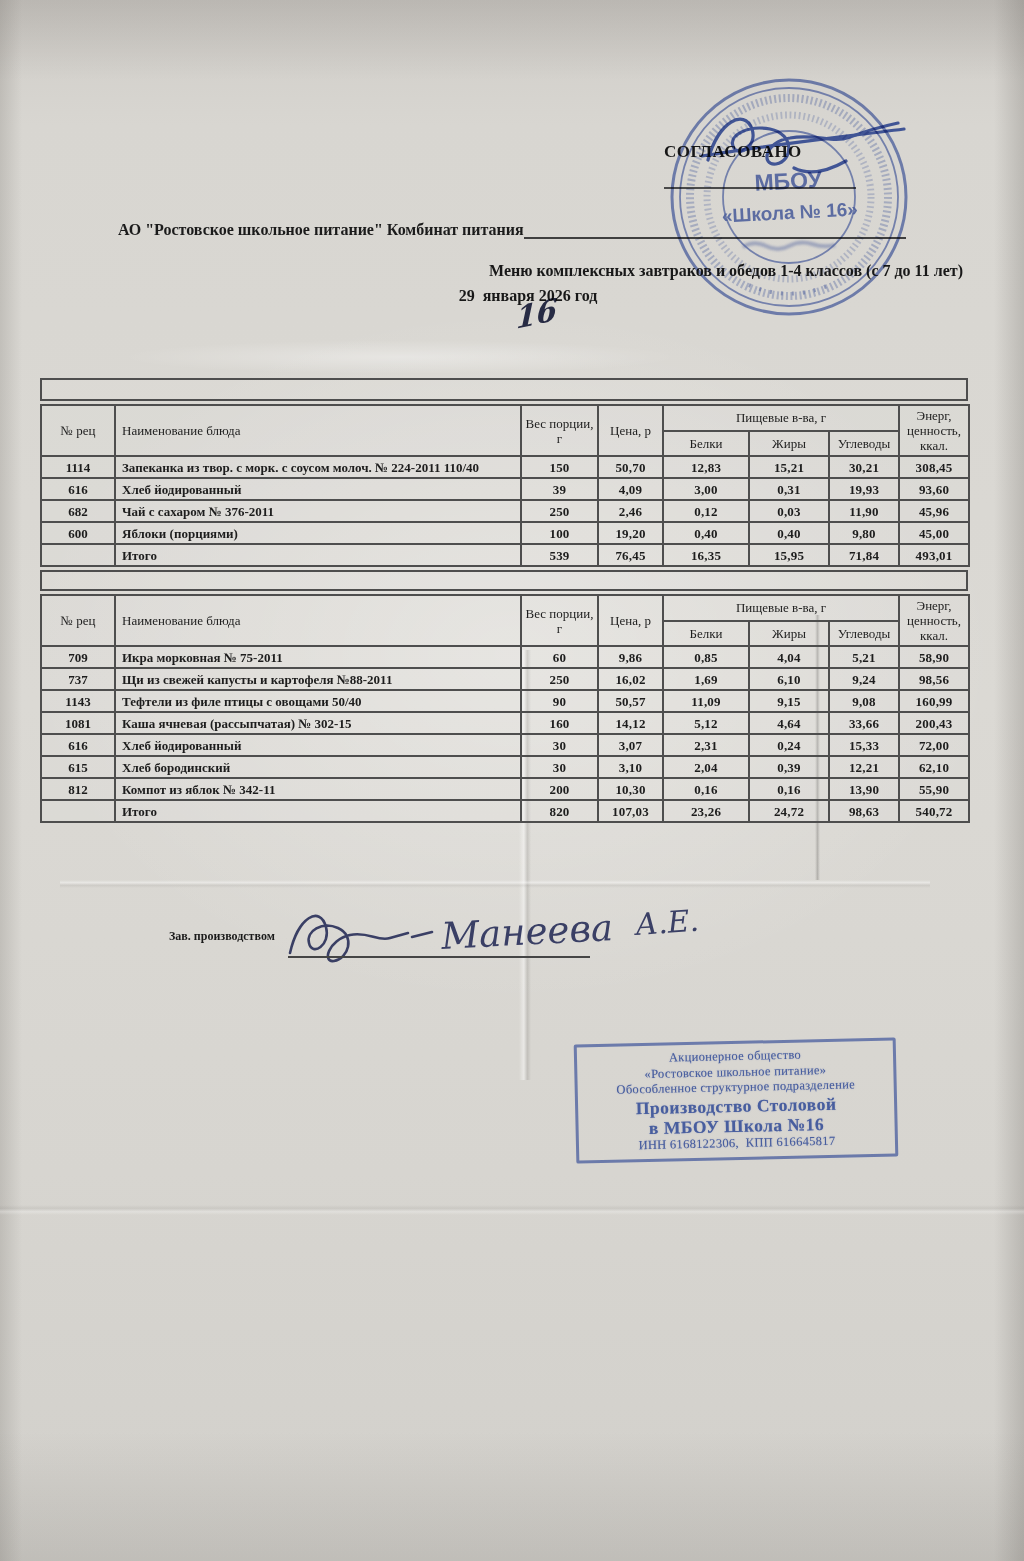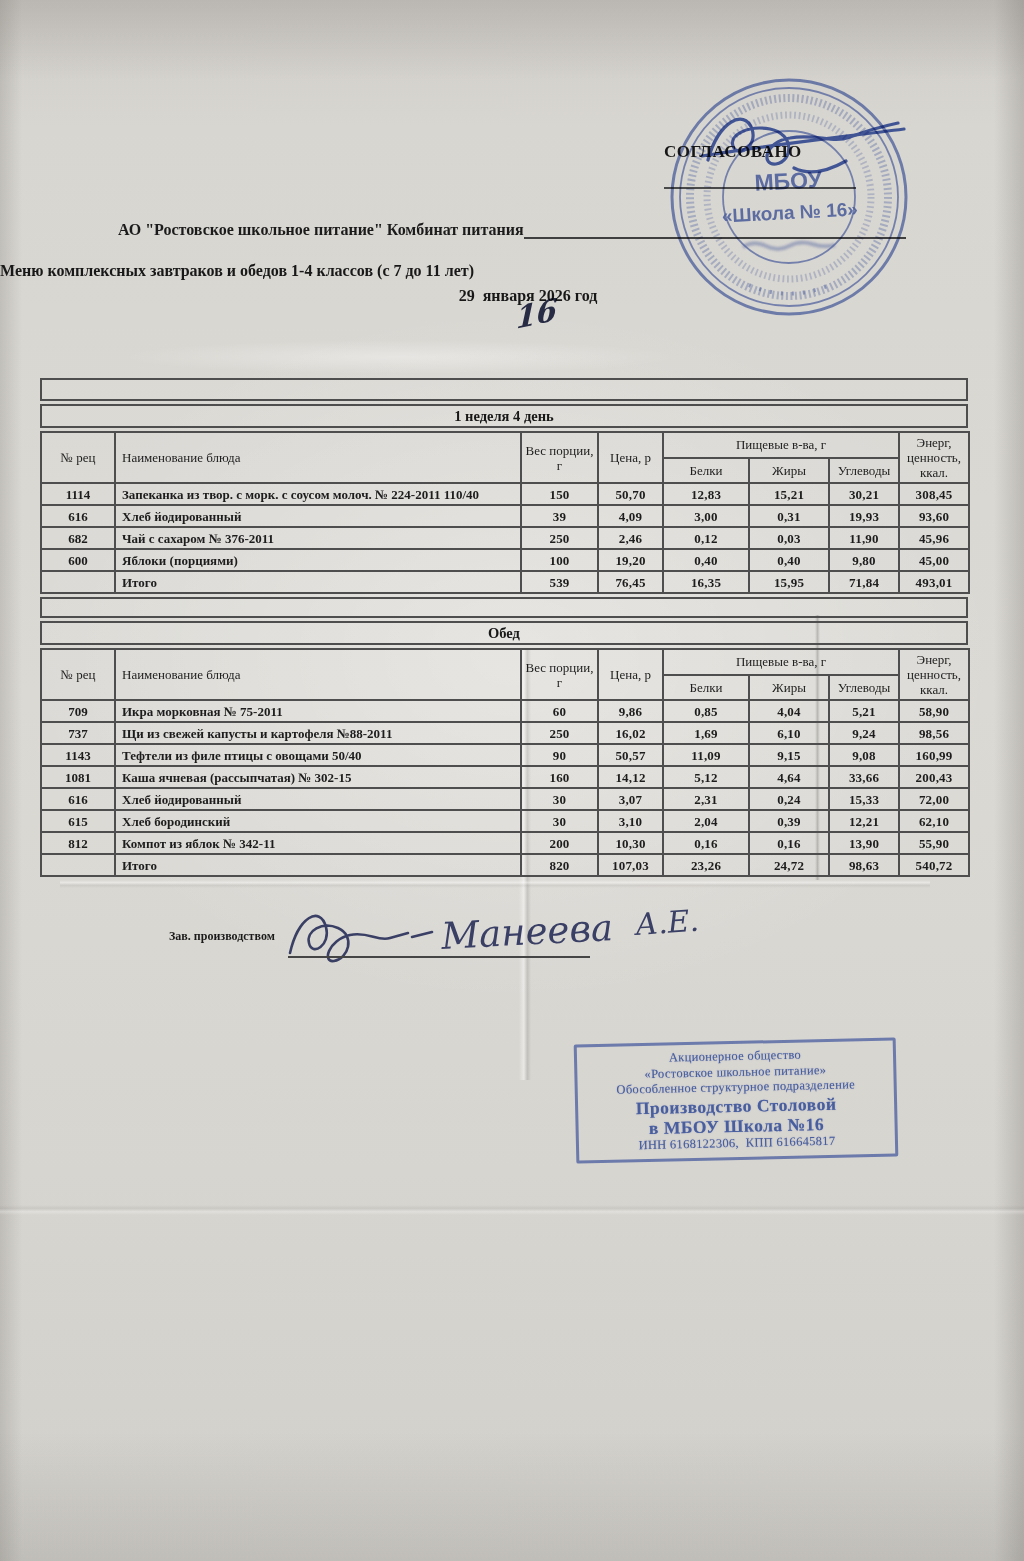--- a/index.html
+++ b/index.html
@@ -28,21 +28,21 @@
   .crease-h1{top:880px;left:60px;width:870px;height:8px;background:linear-gradient(180deg,rgba(255,255,255,0),rgba(255,255,255,.4),rgba(100,97,93,.10),rgba(100,97,93,0));}
   .crease-h2{top:1205px;left:0;width:100%;height:10px;background:linear-gradient(180deg,rgba(100,97,93,0),rgba(100,97,93,.10),rgba(255,255,255,.25),rgba(100,97,93,0));}
   .crease-d1{top:340px;left:120px;width:560px;height:34px;background:radial-gradient(ellipse 50% 50% at 50% 50%, rgba(255,255,255,.35), rgba(255,255,255,0));}
 
   
   .approved{position:absolute;left:664px;top:142px;font-size:17px;font-weight:bold;letter-spacing:.5px;color:#171717;}
   .approved-line{position:absolute;left:664px;top:187px;width:192px;border-top:2px solid #4a4a4a;}
   .org-row{position:absolute;left:118px;top:218px;width:788px;display:flex;align-items:flex-end;}
   .org-row .txt{font-size:16px;font-weight:bold;color:#1b1b1b;white-space:nowrap;}
   .fill-line{flex:1;border-bottom:2px solid #3f3f3f;height:19px;}
-  .menu-title{position:absolute;left:0;top:262px;width:963px;text-align:left;font-size:16px;font-weight:bold;color:#181818;}
+  .menu-title{position:absolute;left:0;top:262px;width:963px;text-align:right;font-size:16px;font-weight:bold;color:#181818;}
   .date-line{position:absolute;left:0;top:287px;width:1024px;text-align:center;font-size:16px;font-weight:bold;color:#181818;transform:translateX(16px);}
   .prod-row{position:absolute;left:255px;top:309px;width:502px;display:flex;align-items:flex-end;}
   .prod-row .txt{font-size:16px;font-weight:bold;color:#1b1b1b;white-space:nowrap;}
   .hand-16{position:absolute;left:516px;top:296px;font-size:30px;font-style:italic;font-weight:bold;color:#2e3352;transform:rotate(-12deg) skewX(-14deg);font-family:"DejaVu Serif",serif;mix-blend-mode:multiply;}
 
   
   .round-stamp{position:absolute;left:666px;top:74px;width:246px;height:246px;mix-blend-mode:multiply;opacity:.88;}
   
   .sig-top{position:absolute;left:698px;top:96px;width:210px;height:95px;mix-blend-mode:multiply;}
 
@@ -123,21 +123,20 @@
   <svg class="sig-top" viewBox="0 0 210 95">
     <g stroke="#3a55ae" stroke-width="3.2" fill="none" stroke-linecap="round" opacity=".9">
       <path d="M10,64 C20,26 46,12 54,33 C60,50 40,63 35,50 C31,39 50,29 72,33 C97,38 95,65 78,68 C63,70 66,46 92,42 C118,37 134,48 152,41 C168,35 186,30 200,27"></path>
       <path d="M4,60 C64,50 136,42 206,33"></path>
       <path d="M96,72 C112,80 132,74 148,65"></path>
     </g>
   </svg>
 
   <div class="menu">
     <div class="strip"></div>
-    <div class="strip title">1 неделя 4 день</div>
 
     <table class="grid">
       <colgroup>
         <col style="width:74px">
           <col style="width:406px">
           <col style="width:77px">
           <col style="width:65px">
         <col style="width:86px">
           <col style="width:80px">
           <col style="width:70px">
@@ -206,21 +205,20 @@
           <td class="num">76,45</td>
           <td class="num">16,35</td>
           <td class="num">15,95</td>
           <td class="num">71,84</td>
           <td class="num">493,01</td>
         </tr>
       </tbody>
     </table>
 
     <div class="strip" style="height:17px"></div>
-    <div class="strip title">Обед</div>
 
     <table class="grid">
       <colgroup>
         <col style="width:74px">
           <col style="width:406px">
           <col style="width:77px">
           <col style="width:65px">
         <col style="width:86px">
           <col style="width:80px">
           <col style="width:70px">

